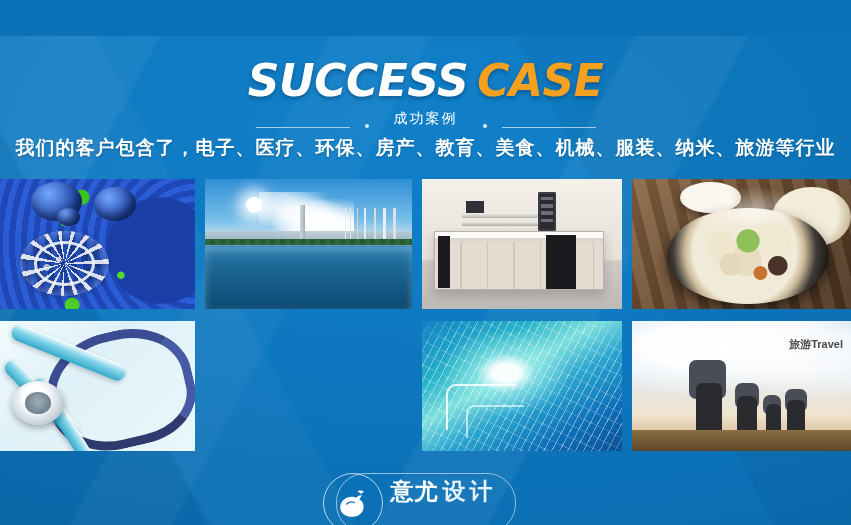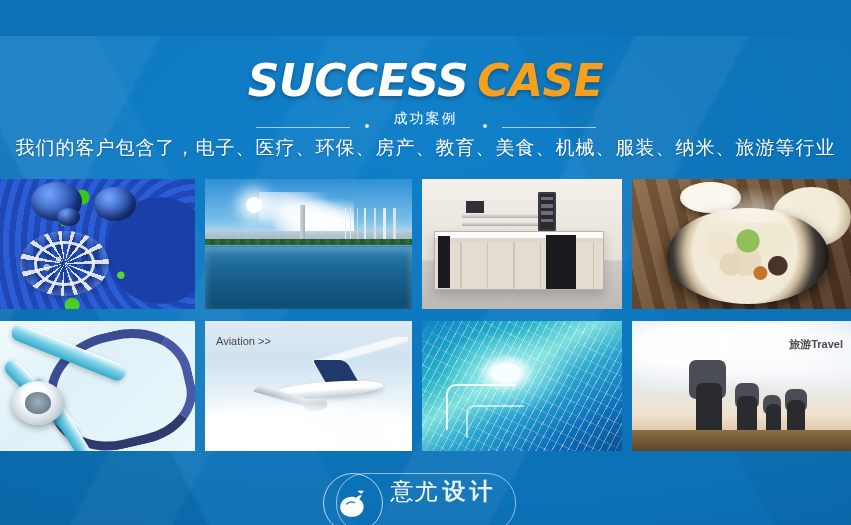--- a/index.html
+++ b/index.html
@@ -35,21 +35,21 @@
   }
   .dash{width:94px;height:1px;background:rgba(255,255,255,.62);}
   .dot{width:4px;height:4px;border-radius:50%;background:rgba(255,255,255,.85);margin:0 7px;}
   .cn-sub{
     color:#ffffff;font-size:14px;letter-spacing:2px;font-weight:normal;
     padding:0 10px;white-space:nowrap;
     font-family:"DejaVu Sans","Liberation Sans",sans-serif;
   }
   .tagline{
     position:absolute;left:0;right:0;top:99px;text-align:center;
-    color:#ffffff;font-size:19px;font-weight:normal;letter-spacing:1px;
+    color:#ffffff;font-size:19px;font-weight:bold;letter-spacing:1px;
     white-space:nowrap;
     font-family:"DejaVu Sans","Liberation Sans",sans-serif;
     text-shadow:0 1px 2px rgba(0,35,65,.35);
   }
 
   
   .gallery{position:absolute;left:0;top:143px;width:851px;height:272px;}
   .tile{position:absolute;overflow:hidden;background:#cfd8de;}
   .tile .ph{position:absolute;inset:0;}
   .tile .cap{
@@ -251,21 +251,21 @@
   }
   .logo-mark{
     position:absolute;left:-14px;top:-1px;width:58px;height:58px;border-radius:50%;
     border:1px solid rgba(255,255,255,.7);
     display:flex;align-items:center;justify-content:center;
   }
   .logo-mark svg{width:34px;height:34px;display:block;}
   .logo-text{position:absolute;left:54px;top:4px;}
   .logo-main{font-size:23px;line-height:26px;white-space:nowrap;
      font-family:"DejaVu Sans","Liberation Sans",sans-serif;}
-  .logo-main .b{color:#ffffff;font-weight:normal;letter-spacing:1px;}
+  .logo-main .b{color:#ffffff;font-weight:bold;letter-spacing:1px;}
   .logo-main .t{color:#e8f2f9;font-weight:bold;letter-spacing:4px;margin-left:4px;}
   .logo-sub{font-size:13px;color:#ffffff;font-weight:bold;letter-spacing:.5px;margin-top:2px;
      font-family:"DejaVu Sans","Liberation Sans",sans-serif;}
 </style>
 </head>
 <body>
 
 <div class="stage">
 
   <div class="header">
@@ -333,31 +333,20 @@
     <div class="tile t5">
       <div class="ph art-med">
         <span class="scope"></span>
         <span class="tube" style="left:4%;top:18%;width:62%;height:13%;transform:rotate(22deg)"></span>
         <span class="tube" style="left:-4%;top:54%;width:52%;height:12%;transform:rotate(46deg)"></span>
         <span class="tube" style="left:8%;top:70%;width:48%;height:11%;transform:rotate(58deg)"></span>
         <span class="chest"></span>
       </div>
     </div>
 
-    <div class="tile t6">
-      <div class="ph art-avi">
-        <span class="trail"></span>
-        <span class="tail"></span>
-        <span class="plane-body"></span>
-        <span class="wing"></span>
-        <span class="engine"></span>
-        <span class="clouds"></span>
-        <span class="cap cap-avi">Aviation &gt;&gt;</span>
-      </div>
-    </div>
 
     <div class="tile t7">
       <div class="ph art-ele">
         <span class="sparks"></span>
         <span class="trace"></span>
         <span class="trace2"></span>
       </div>
     </div>
 
     <div class="tile t8">

